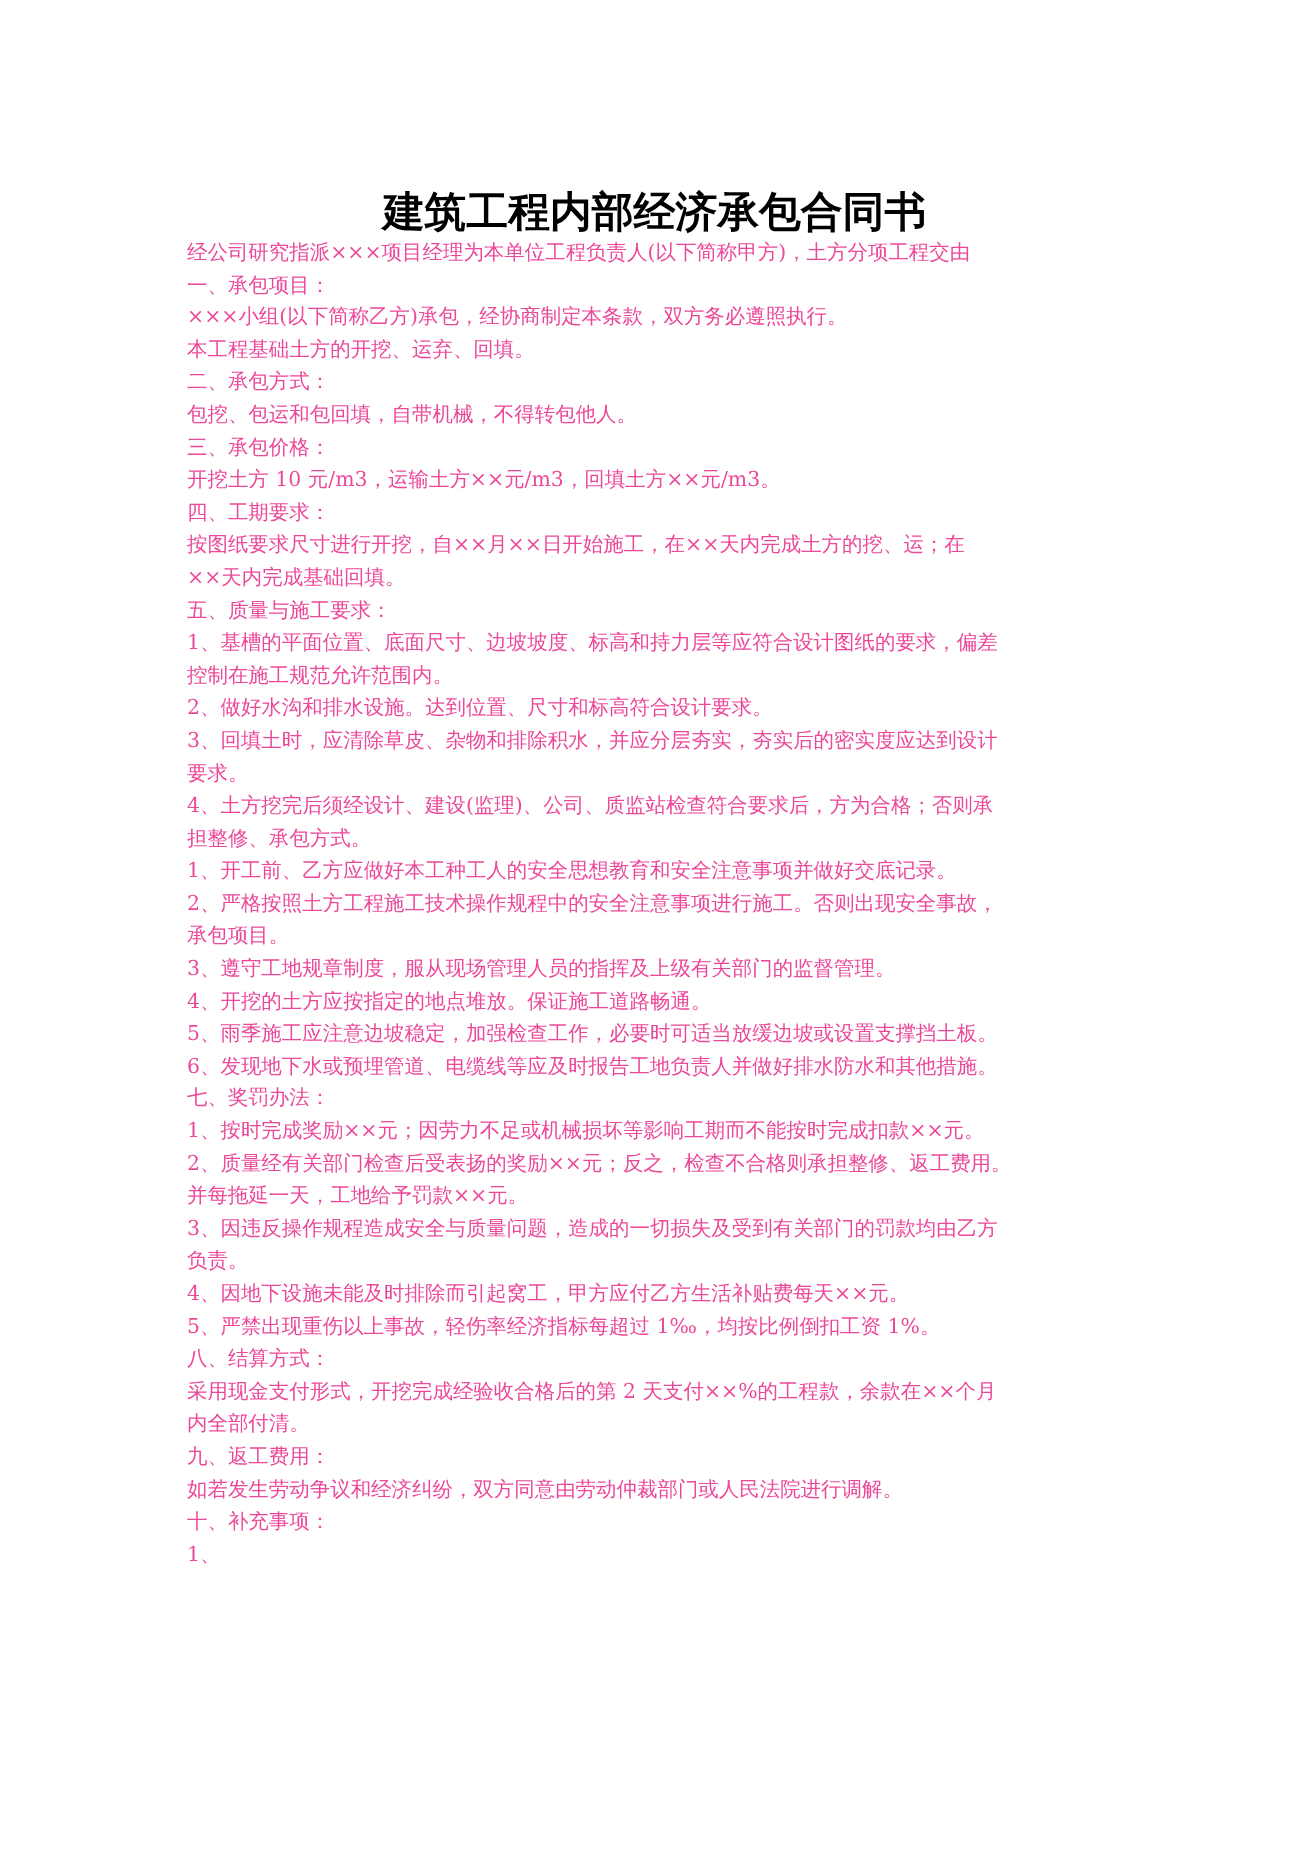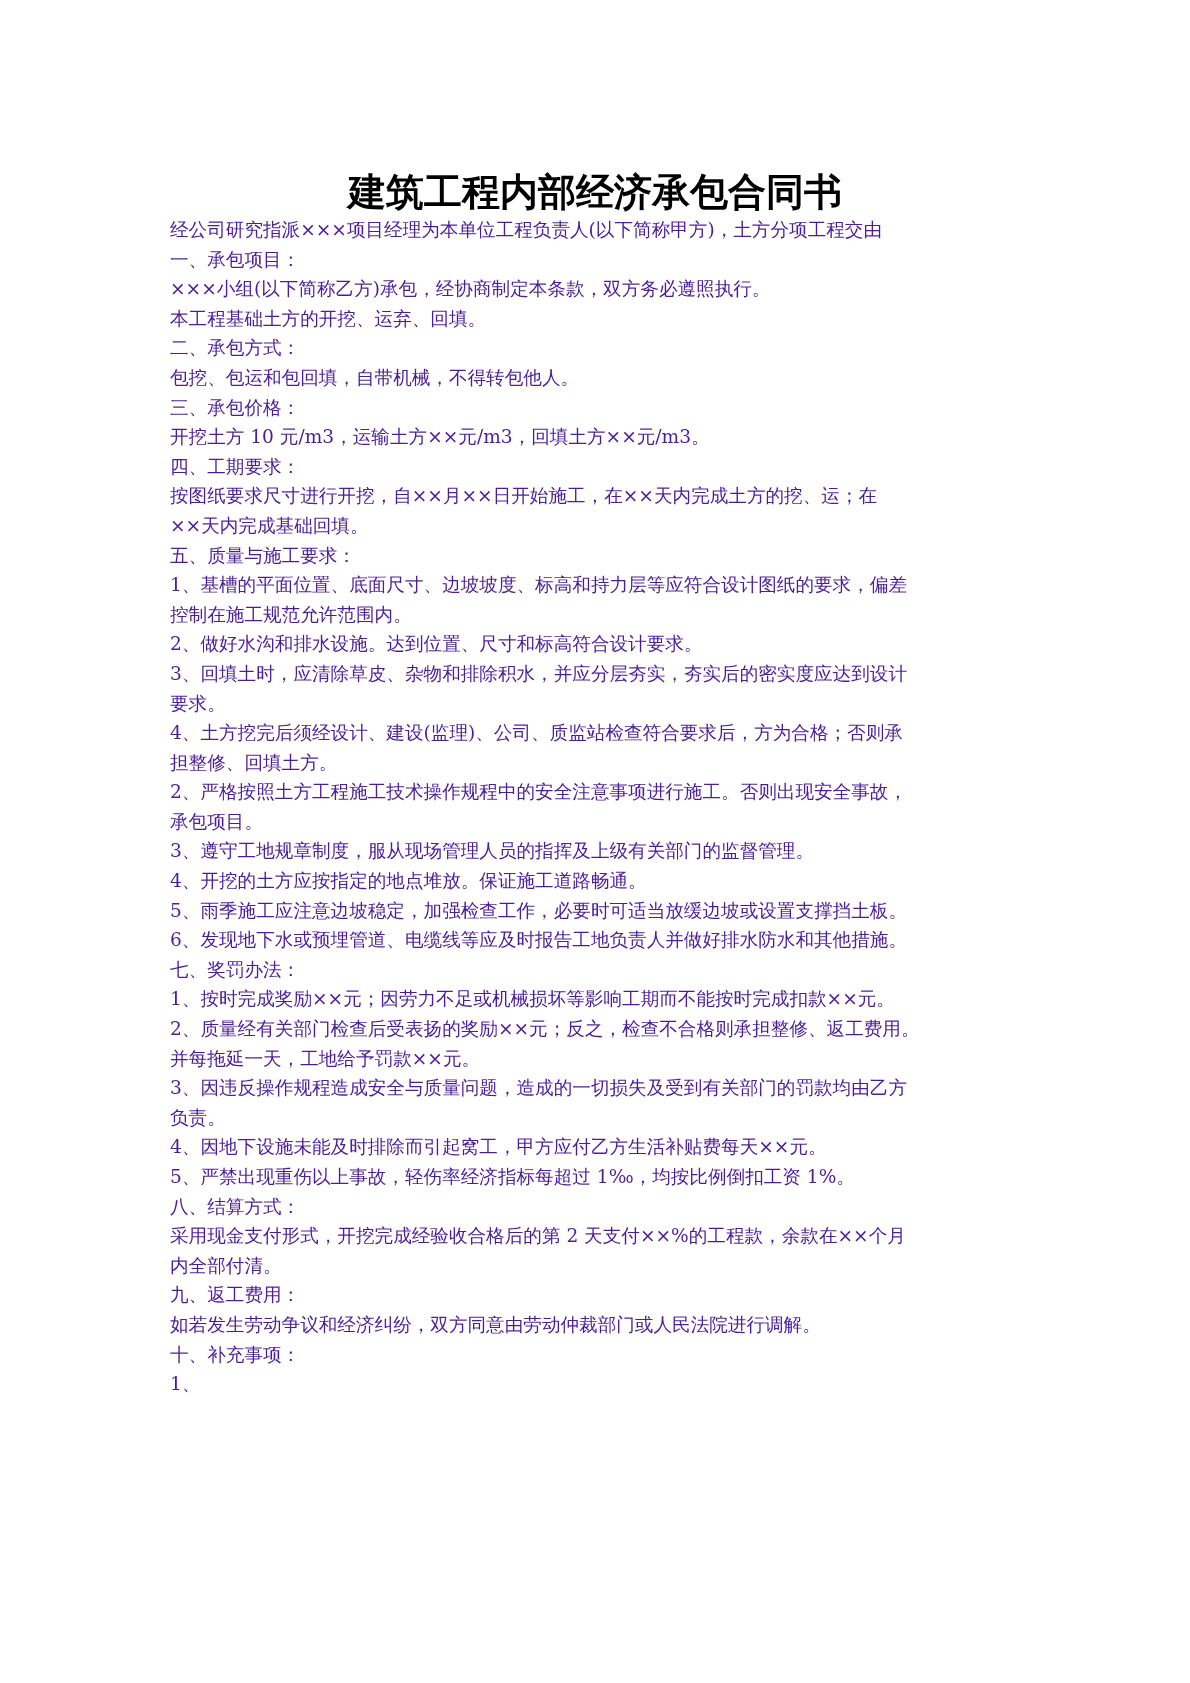--- a/index.html
+++ b/index.html
@@ -12,21 +12,21 @@
   .title {
     position: absolute; left: 0; top: 157px; width: 1190px;
     text-align: center;
     font-family: "DejaVu Serif", "Liberation Serif", serif;
     font-size: 38px; font-weight: bold; color: #000;
     letter-spacing: 0px; line-height: 46px;
   }
   .body {
     position: absolute; left: 170px; top: 203px; width: 860px;
     font-family: "DejaVu Serif", "Liberation Serif", serif;
-    font-size: 18.6px; color: #4c1d95;
+    font-size: 18.6px; color: #ec4899;
     line-height: 29.6px;
   }
   .line { white-space: nowrap; height: 29.6px; }
 </style>
 </head>
 <body>
 
 <div class="page">
   <div class="title">建筑工程内部经济承包合同书</div>
   <div class="body">
@@ -41,21 +41,22 @@
     <div class="line">四、工期要求：</div>
     <div class="line">按图纸要求尺寸进行开挖，自××月××日开始施工，在××天内完成土方的挖、运；在</div>
     <div class="line">××天内完成基础回填。</div>
     <div class="line">五、质量与施工要求：</div>
     <div class="line">1、基槽的平面位置、底面尺寸、边坡坡度、标高和持力层等应符合设计图纸的要求，偏差</div>
     <div class="line">控制在施工规范允许范围内。</div>
     <div class="line">2、做好水沟和排水设施。达到位置、尺寸和标高符合设计要求。</div>
     <div class="line">3、回填土时，应清除草皮、杂物和排除积水，并应分层夯实，夯实后的密实度应达到设计</div>
     <div class="line">要求。</div>
     <div class="line">4、土方挖完后须经设计、建设(监理)、公司、质监站检查符合要求后，方为合格；否则承</div>
-    <div class="line">担整修、回填土方。</div>
+    <div class="line">担整修、承包方式。</div>
+    <div class="line">1、开工前、乙方应做好本工种工人的安全思想教育和安全注意事项并做好交底记录。</div>
     <div class="line">2、严格按照土方工程施工技术操作规程中的安全注意事项进行施工。否则出现安全事故，</div>
     <div class="line">承包项目。</div>
     <div class="line">3、遵守工地规章制度，服从现场管理人员的指挥及上级有关部门的监督管理。</div>
     <div class="line">4、开挖的土方应按指定的地点堆放。保证施工道路畅通。</div>
     <div class="line">5、雨季施工应注意边坡稳定，加强检查工作，必要时可适当放缓边坡或设置支撑挡土板。</div>
     <div class="line">6、发现地下水或预埋管道、电缆线等应及时报告工地负责人并做好排水防水和其他措施。</div>
     <div class="line">七、奖罚办法：</div>
     <div class="line">1、按时完成奖励××元；因劳力不足或机械损坏等影响工期而不能按时完成扣款××元。</div>
     <div class="line">2、质量经有关部门检查后受表扬的奖励××元；反之，检查不合格则承担整修、返工费用。</div>
     <div class="line">并每拖延一天，工地给予罚款××元。</div>

